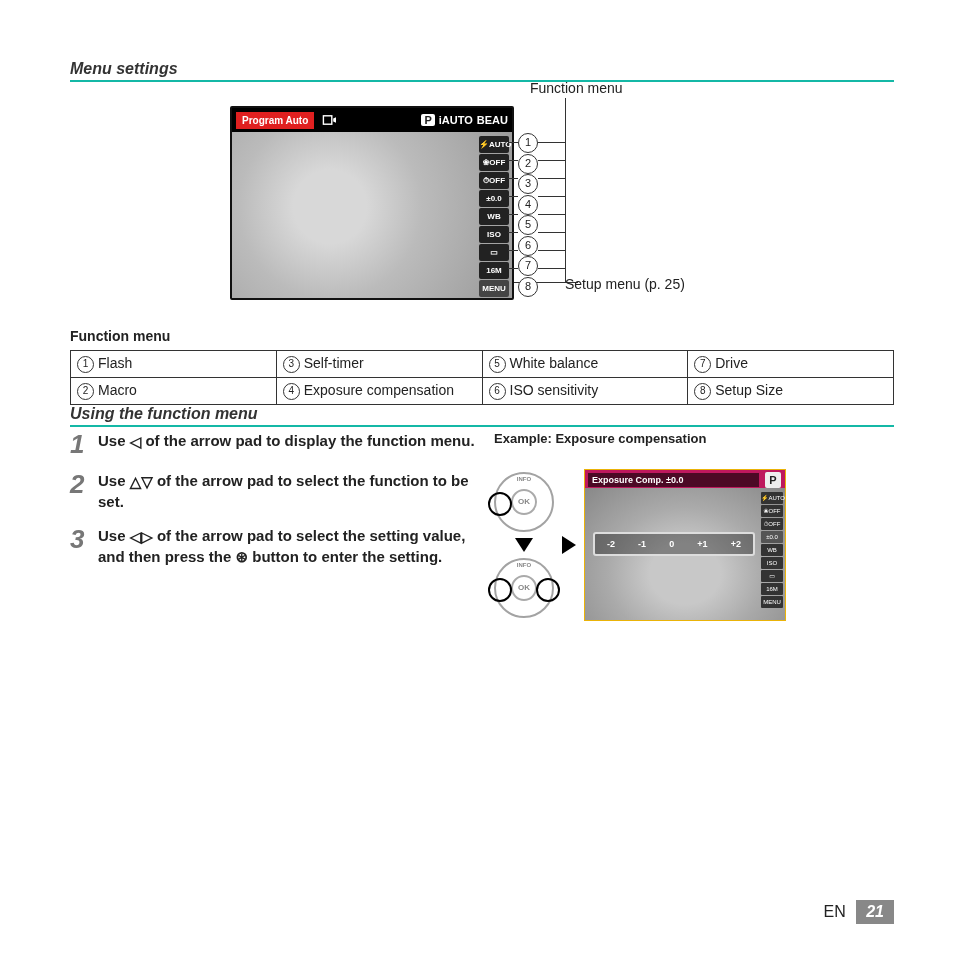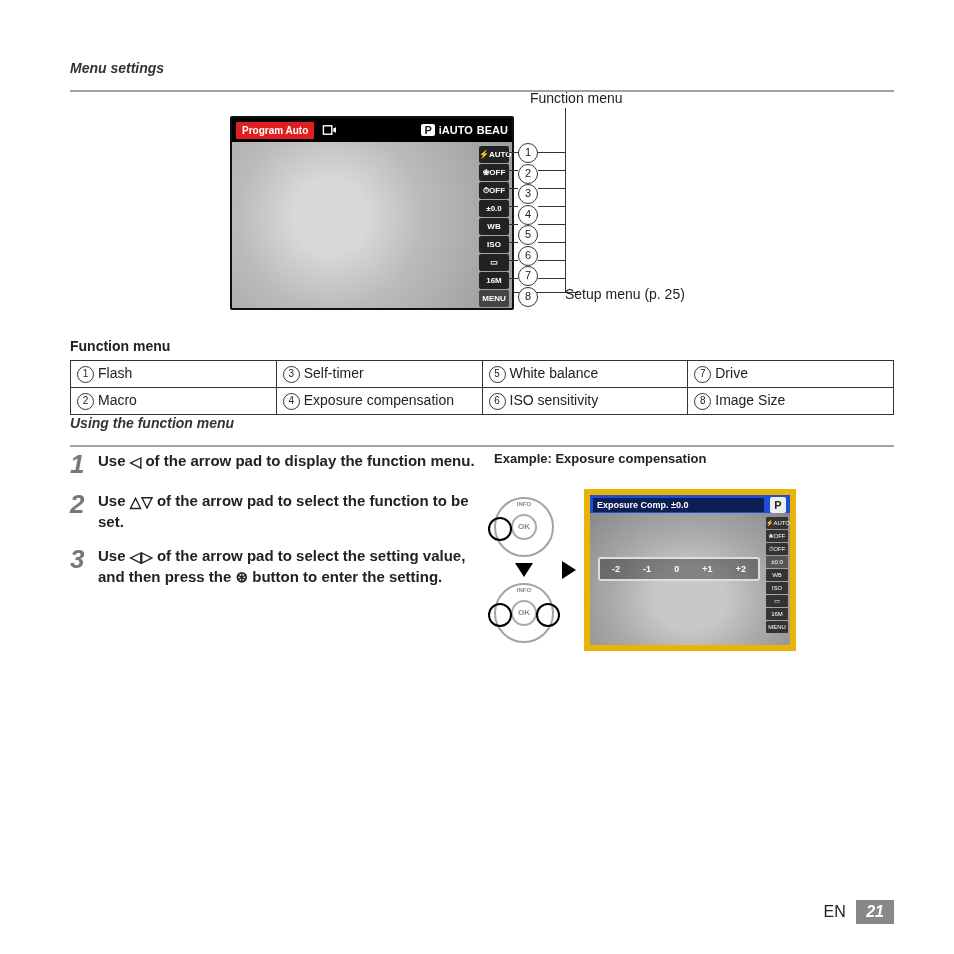--- a/index.html
+++ b/index.html
@@ -1,17 +1,17 @@
 <!DOCTYPE html>
 <html><head>
 <meta charset="utf-8">
 <style>
   body{margin:0;font-family:Arial,Helvetica,sans-serif;font-size:14px;color:#222;background:#fff}
   .page{width:954px;height:954px;box-sizing:border-box;padding:60px 60px 30px 70px;position:relative}
-  h2.sec{font-style:italic;font-weight:bold;font-size:14px;margin:0 0 4px 0;color:#333;border-bottom:2px solid #a3a3a3;padding-bottom:14px}
+  h2.sec{font-style:italic;font-weight:bold;font-size:16px;margin:0 0 4px 0;color:#333;border-bottom:2px solid #14b8a6;padding-bottom:2px}
   .intro{margin:14px 0 18px 0}
   .diagram-wrap{position:relative;height:230px;margin:0 0 12px 0}
   .lcd{position:absolute;left:160px;top:20px;width:280px;height:190px;background:#84cc16;border:2px solid #111;border-radius:2px;overflow:hidden}
   .lcd-top{height:24px;display:flex;align-items:center;background:#000;color:#fff;font-size:10px}
   .mode-label{background:#e02020;color:#fff;font-weight:bold;font-size:10px;padding:3px 6px;margin:0 4px}
   .mode-icons{flex:1;display:flex;justify-content:flex-end;gap:4px;padding-right:4px;font-size:11px;font-weight:bold;align-items:center}
   .mode-icons span{color:#fff}
   .mode-icons .sel{background:#fff;color:#222;padding:0 3px;border-radius:2px}
   .photo{position:absolute;top:24px;left:0;right:0;bottom:0;background:radial-gradient(circle at 35% 45%,#d8d8d8 0 18%,#bbb 45%,#999 100%)}
   .side-icons{position:absolute;right:3px;top:28px;width:30px;display:flex;flex-direction:column;gap:0}
@@ -36,21 +36,21 @@
   .example{float:right;width:400px}
   .ex-title{font-weight:bold;font-size:13px;margin-bottom:23px}
   .ex-body{display:flex;align-items:center;gap:8px}
   .pad-col{display:flex;flex-direction:column;align-items:center;gap:6px}
   .pad{width:56px;height:56px;border:2px solid #a3a3a3;border-radius:50%;position:relative}
   .pad .ok{position:absolute;top:50%;left:50%;transform:translate(-50%,-50%);width:22px;height:22px;border:2px solid #aaa;border-radius:50%;font-size:8px;text-align:center;line-height:22px;color:#888;font-weight:bold}
   .pad .info{position:absolute;top:2px;left:50%;transform:translateX(-50%);font-size:6px;color:#888;font-weight:bold}
   .focus{position:absolute;width:20px;height:20px;border:2.5px solid #000;border-radius:50%;background:transparent}
   .arrow-down{width:0;height:0;border-left:9px solid transparent;border-right:9px solid transparent;border-top:14px solid #000}
   .arrow-right{width:0;height:0;border-top:9px solid transparent;border-bottom:9px solid transparent;border-left:14px solid #000}
-  .mini-lcd{width:200px;height:150px;background:#1d4ed8;position:relative;border:6px solid #eab308}
+  .mini-lcd{width:200px;height:150px;background:#be185d;position:relative;border:1px solid #eab308}
   .mini-top{position:absolute;top:3px;left:3px;right:26px;background:rgba(0,0,0,.6);color:#fff;font-size:9px;font-weight:bold;padding:2px 4px}
   .mini-P{position:absolute;top:2px;right:4px;width:16px;height:16px;background:#eee;color:#222;font-weight:bold;text-align:center;line-height:16px;border-radius:2px;font-size:11px}
   .mini-side{position:absolute;right:2px;top:22px;width:22px;display:flex;flex-direction:column}
   .mic{height:12px;background:#333;color:#fff;font-size:6px;text-align:center;line-height:12px;margin-bottom:1px;border-radius:1px}
   .mini-photo{position:absolute;top:18px;left:0;right:0;bottom:0;background:radial-gradient(ellipse at 50% 65%,#c8c8c8 0 25%,#aaa 55%,#888 100%)}
   .ev-bar{position:absolute;left:8px;right:30px;top:62px;height:24px;border:2px solid #ddd;border-radius:3px;background:rgba(0,0,0,.35);display:flex;align-items:center;justify-content:space-between;padding:0 12px;box-sizing:border-box}
   .ev-bar span{color:#fff;font-size:9px;font-weight:bold}
   .footer{position:absolute;bottom:30px;right:60px;font-size:16px}
   .footer .pg{display:inline-block;background:#888;color:#fff;font-weight:bold;font-style:italic;padding:3px 10px;margin-left:6px}
   .clear{clear:both}
@@ -132,21 +132,21 @@
         <tr>
       <td><span class="cn">1</span><span>Flash</span></td>
       <td><span class="cn">3</span><span>Self-timer</span></td>
       <td><span class="cn">5</span><span>White balance</span></td>
       <td><span class="cn">7</span><span>Drive</span></td>
     </tr>
     <tr>
       <td><span class="cn">2</span><span>Macro</span></td>
       <td><span class="cn">4</span><span>Exposure compensation</span></td>
       <td><span class="cn">6</span><span>ISO sensitivity</span></td>
-      <td><span class="cn">8</span><span>Image Size</span></td>
+      <td><span class="cn">8</span><span>Setup Size</span></td>
     </tr>
   </tbody>
     </table>
 
   <h2 class="sec sec2">Using the function menu</h2>
 
   <div class="steps">
     <div class="step">
       <div class="sn">1</div>
       <div class="st"><span>Use </span><span class="tri">◁</span><span> of the arrow pad to display the function menu.</span></div>

